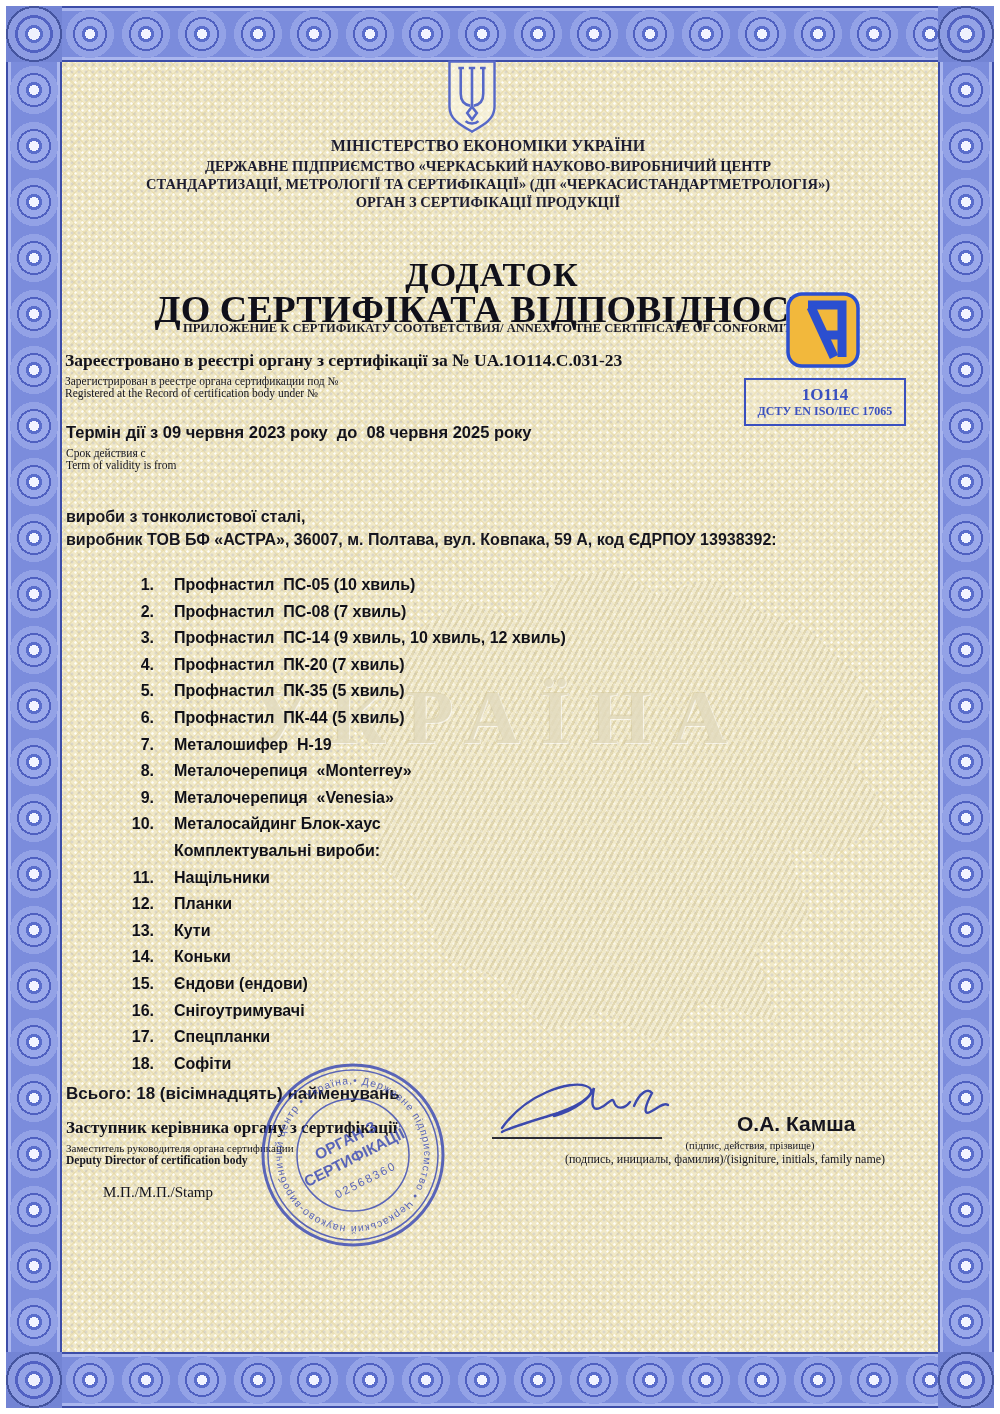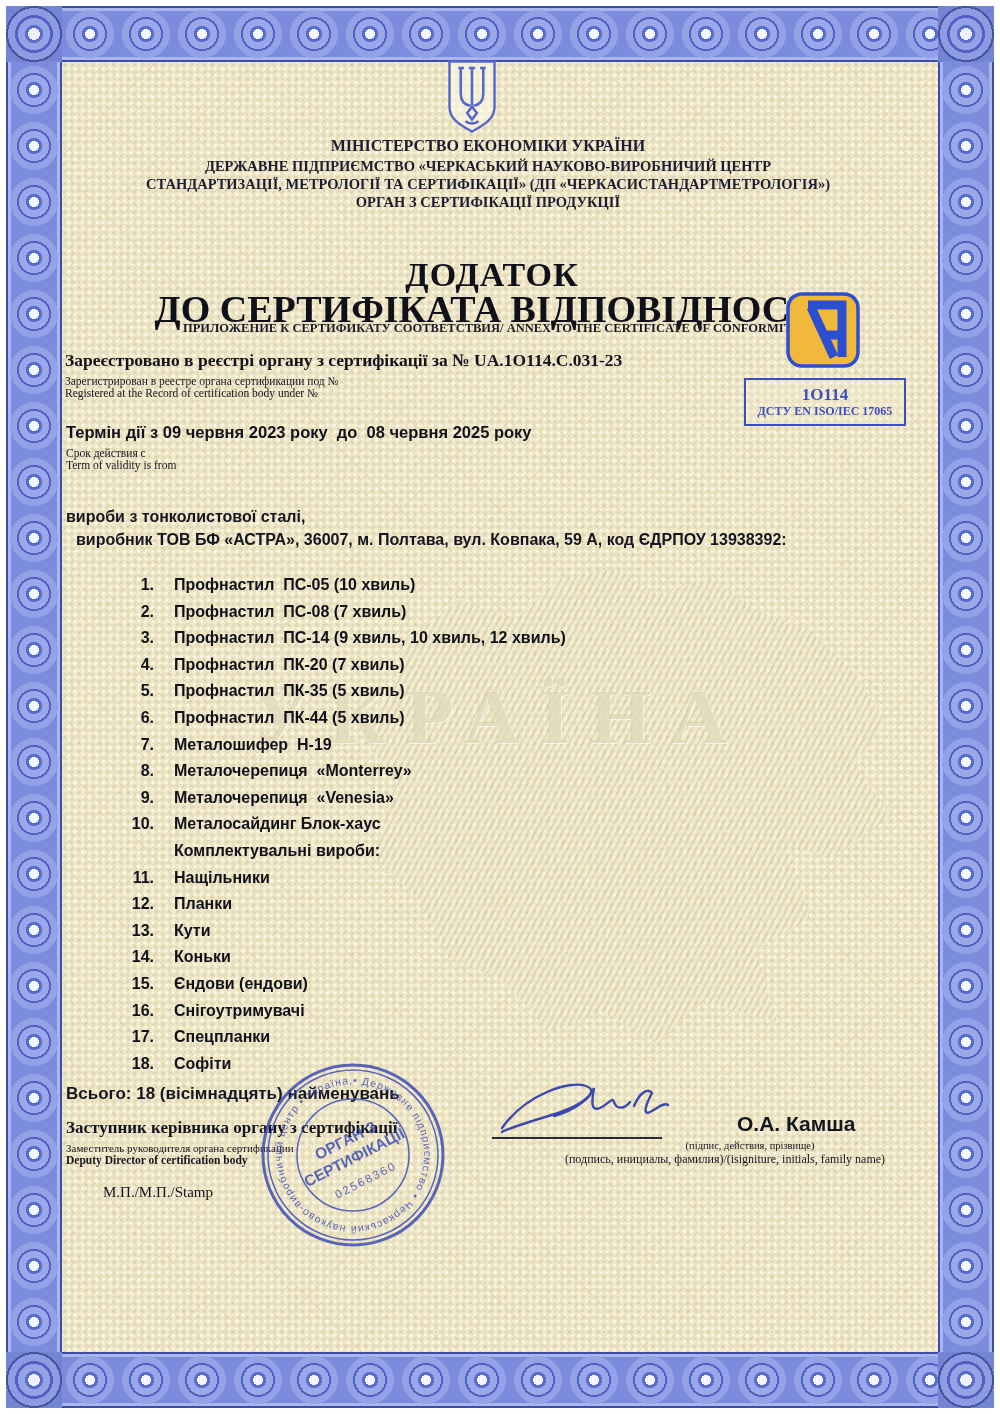--- a/index.html
+++ b/index.html
@@ -124,21 +124,21 @@
 
   <div class="abs serifB" style="left:65px;top:350px;font-size:17.5px;color:#12121c;">Зареєстровано в реєстрі органу з сертифікації за № UA.1O114.C.031-23</div>
   <div class="abs serifR" style="left:65px;top:375px;font-size:11.5px;">Зарегистрирован в реестре органа сертификации под №</div>
   <div class="abs serifR" style="left:65px;top:387px;font-size:11.5px;">Registered at the Record of certification body under №</div>
 
   <div class="abs sansB pre" style="left:66px;top:423px;font-size:16.5px;color:#12121c;">Термін дії з 09 червня 2023 року  до  08 червня 2025 року</div>
   <div class="abs serifR" style="left:66px;top:447px;font-size:11.5px;">Срок действия с</div>
   <div class="abs serifR" style="left:66px;top:459px;font-size:11.5px;">Term of validity is from</div>
 
   <div class="abs sansB" style="left:66px;top:508px;font-size:16px;">вироби з тонколистової сталі,</div>
-  <div class="abs sansB" style="left:66px;top:531px;font-size:16px;margin-left:10px;">виробник ТОВ БФ «АСТРА», 36007, м. Полтава, вул. Ковпака, 59 А, код ЄДРПОУ 13938392:</div>
+  <div class="abs sansB" style="left:66px;top:531px;font-size:16px;">виробник ТОВ БФ «АСТРА», 36007, м. Полтава, вул. Ковпака, 59 А, код ЄДРПОУ 13938392:</div>
 
   <div class="abs products">
 
       <div class="product-row">
         <span class="p-num">1.</span>
         <span class="p-label">Профнастил  ПС-05 (10 хвиль)</span>
       </div>
 
       <div class="product-row">
         <span class="p-num">2.</span>

